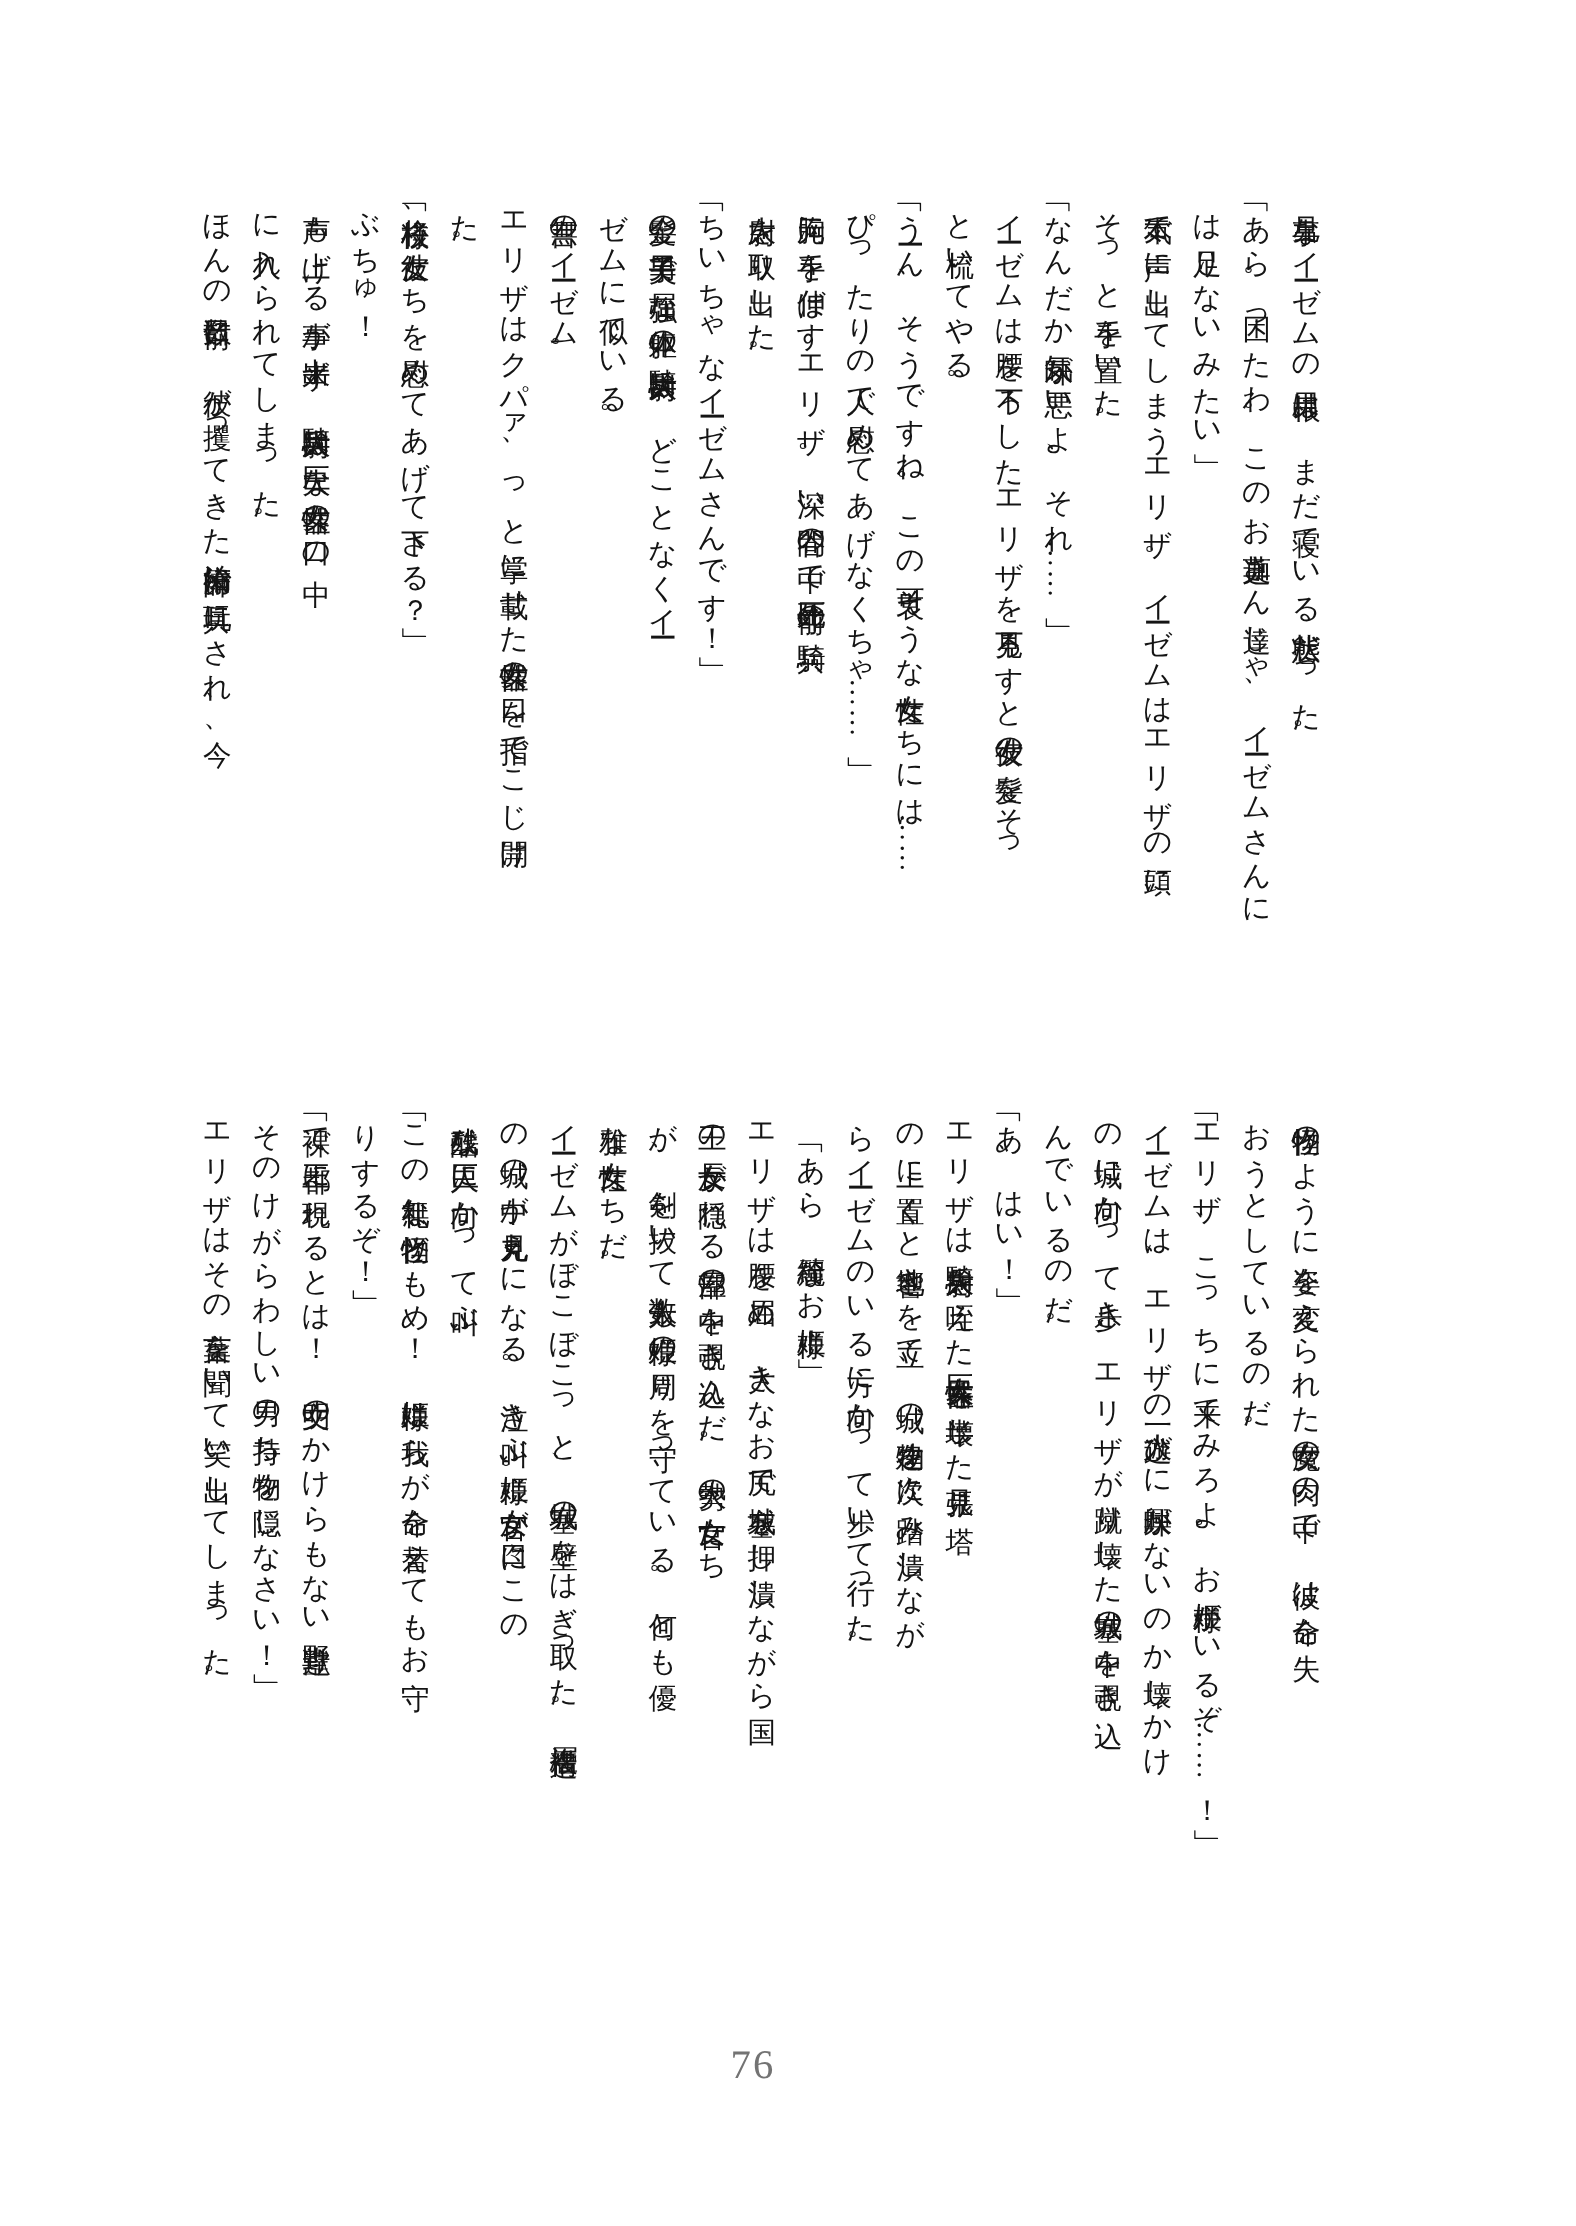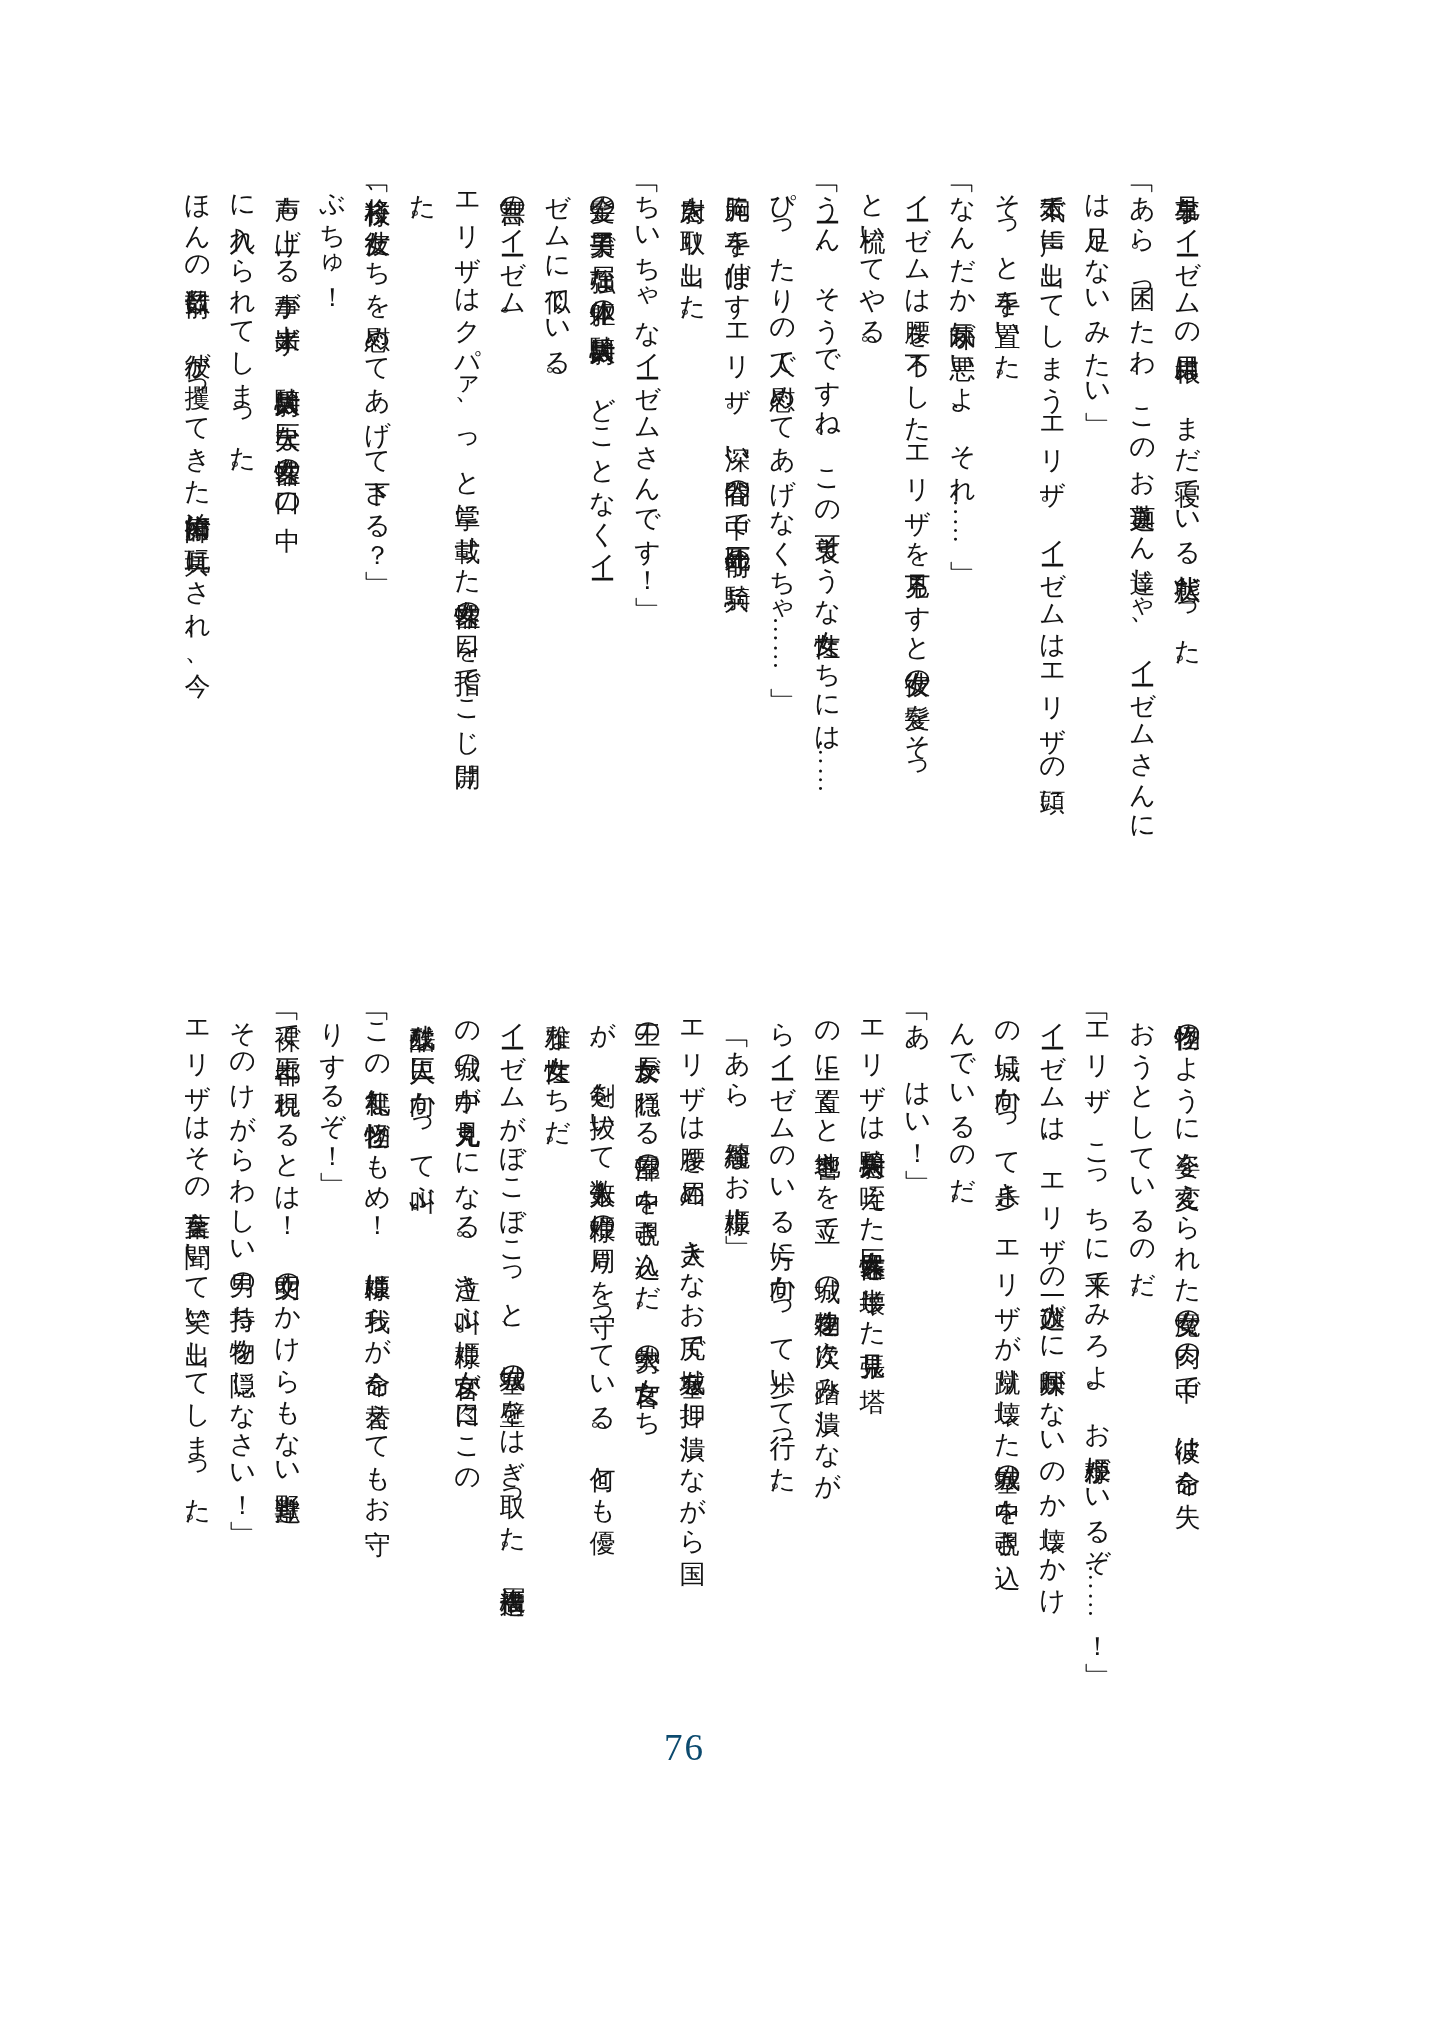--- a/index.html
+++ b/index.html
@@ -28,25 +28,25 @@
     white-space: nowrap;
   }
   .vblock p {
     margin: 0;
     padding: 0;
   }
   .vblock--upper { top: 176px; }
   .vblock--lower { top: 1004px; }
   .pagenum {
     position: absolute;
-    top: 1726px;
+    top: 1856px;
     left: 664px;
     font-size: 37px;
     letter-spacing: 2px;
-    color: #0c4a6e;
+    color: #737373;
   }
 </style>
 </head>
 <body>
 
 <div class="page">
 
   <div class="vblock vblock--upper">
     <p>見事なイーゼムの男根は、まだ寝ている状態だった。</p>
     <p>「あら。困ったわ。このお莫迦さん達じゃ、イーゼムさんに</p>

